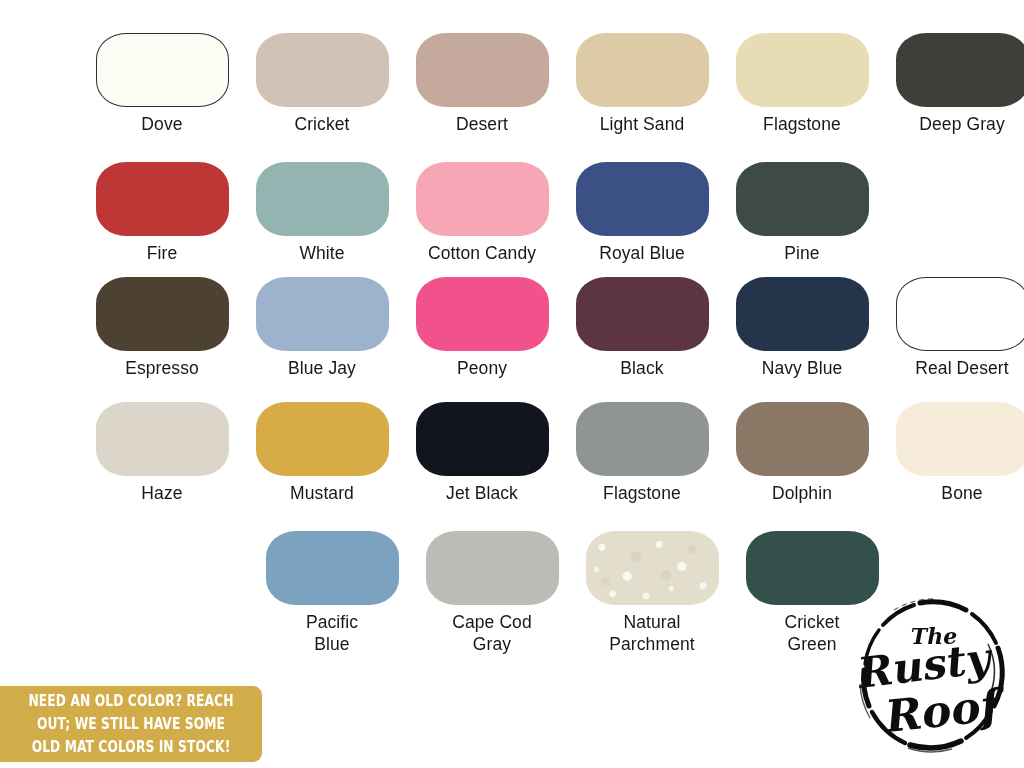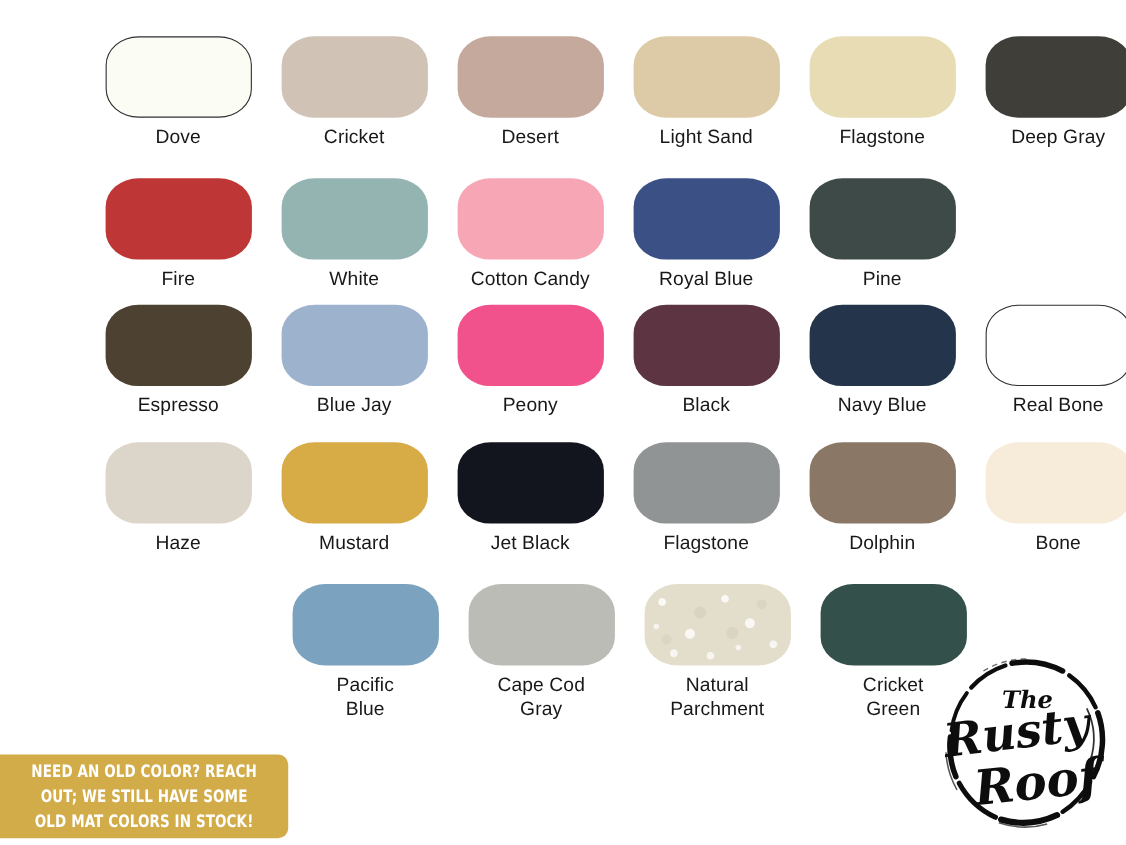--- a/index.html
+++ b/index.html
@@ -186,21 +186,21 @@
       <div class="swatch-cell">
         <div class="swatch-chip" style="background: rgb(92, 52, 66);"></div>
         <div class="swatch-label">Black</div>
       </div>
       <div class="swatch-cell">
         <div class="swatch-chip" style="background: rgb(36, 52, 75);"></div>
         <div class="swatch-label">Navy Blue</div>
       </div>
       <div class="swatch-cell">
         <div class="swatch-chip outlined" style="background: rgb(255, 255, 255);"></div>
-        <div class="swatch-label">Real Bone</div>
+        <div class="swatch-label">Real Desert</div>
       </div>
     </div>
     <div class="swatch-row" style="top: 402px; left: 92px; align-items: flex-end;">
       <div class="swatch-cell">
         <div class="swatch-chip" style="background: rgb(220, 213, 201);"></div>
         <div class="swatch-label">Haze</div>
       </div>
       <div class="swatch-cell">
         <div class="swatch-chip" style="background: rgb(215, 171, 69);"></div>
         <div class="swatch-label">Mustard</div>

